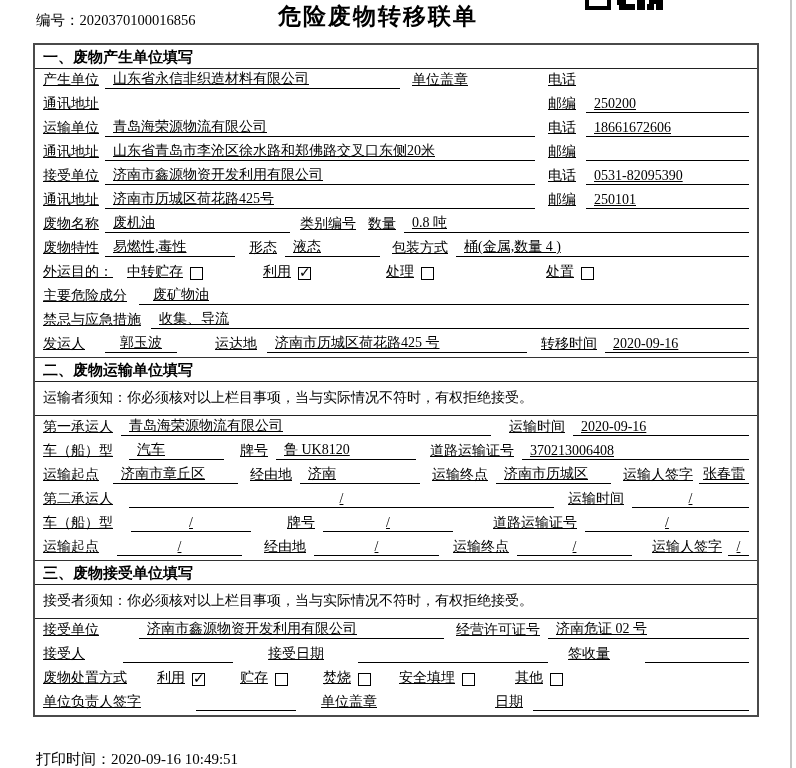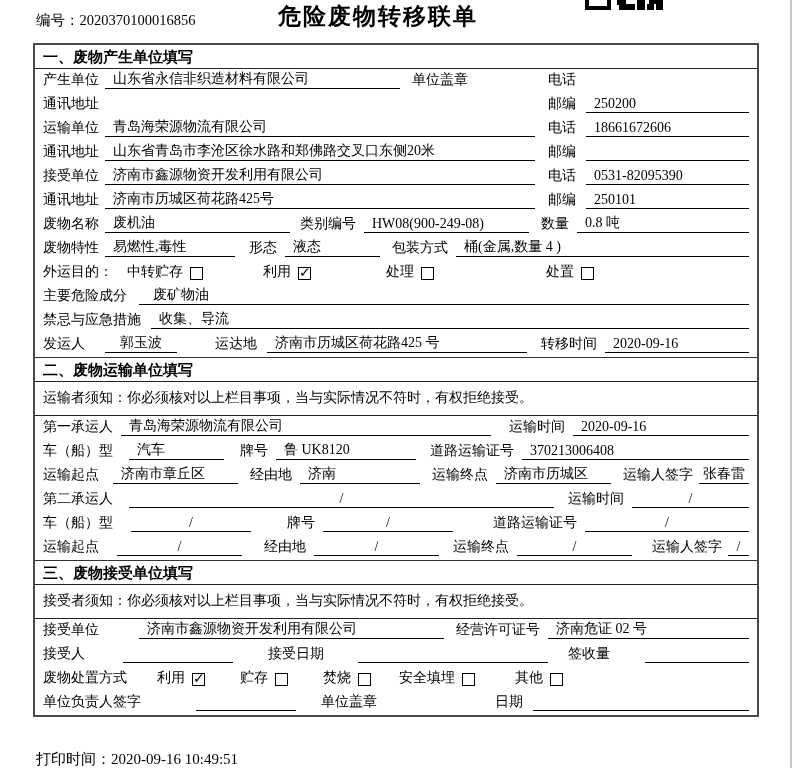--- a/index.html
+++ b/index.html
@@ -23,21 +23,21 @@
   
   .form { position:absolute; left:33px; top:43px; width:722px; border:2px solid #4a4a4a; background:#fff; }
   .sec-header {
     font-family:"Liberation Sans","DejaVu Sans",sans-serif;
     font-weight:bold; font-size:15px; padding:3px 8px 2px 8px;
     border-bottom:1.2px solid #222; height:18px; line-height:18px;
   }
   .sec2 .sec-header, .sec3 .sec-header { border-top:1.6px solid #333; }
   .notice { padding:7px 8px 8px 8px; border-bottom:1.2px solid #222; font-size:14px; }
 
-  .row { display:flex; align-items:flex-end; padding:0 8px 4px 8px; height:24px; box-sizing:border-box; }
+  .row { display:flex; align-items:flex-end; padding:0 8px 4px 8px; height:24px; box-sizing:border-box;text-decoration:underline; }
   .lbl { white-space:nowrap; flex:none; }
   .uv { border-bottom:1px solid #000; white-space:nowrap; padding:0 0 0 8px; box-sizing:border-box; flex:none; overflow:hidden; }
   .uv.c { text-align:center; padding:0; }
   .fill { flex:1 1 auto; }
   .grp { width:505px; display:flex; align-items:flex-end; flex:none; }
 
   .cbx-item { display:flex; align-items:flex-end; white-space:nowrap; }
   .checkbox {
     display:inline-block; width:13px; height:13px; border:1.3px solid #000;
     margin:0 0 1px 7px; position:relative; box-sizing:border-box; flex:none;
@@ -125,21 +125,20 @@
         <span class="uv" style="width:430px;margin-left:6px;">济南市历城区荷花路425号</span>
       </div>
       <span class="lbl">邮编</span>
       <span class="uv fill" style="margin-left:10px;">250101</span>
     </div>
 
     <div class="row">
       <span class="lbl">废物名称</span>
       <span class="uv" style="width:185px;margin-left:6px;">废机油</span>
       <span class="lbl" style="margin-left:10px;">类别编号</span>
-      <span class="uv" style="width:165px;margin-left:8px;">HW08(900-249-08)</span>
       <span class="lbl" style="margin-left:12px;">数量</span>
       <span class="uv fill" style="margin-left:8px;">0.8 吨</span>
     </div>
 
     <div class="row">
       <span class="lbl">废物特性</span>
       <span class="uv" style="width:130px;margin-left:6px;">易燃性,毒性</span>
       <span class="lbl" style="margin-left:14px;">形态</span>
       <span class="uv" style="width:95px;margin-left:8px;">液态</span>
       <span class="lbl" style="margin-left:12px;">包装方式</span>

